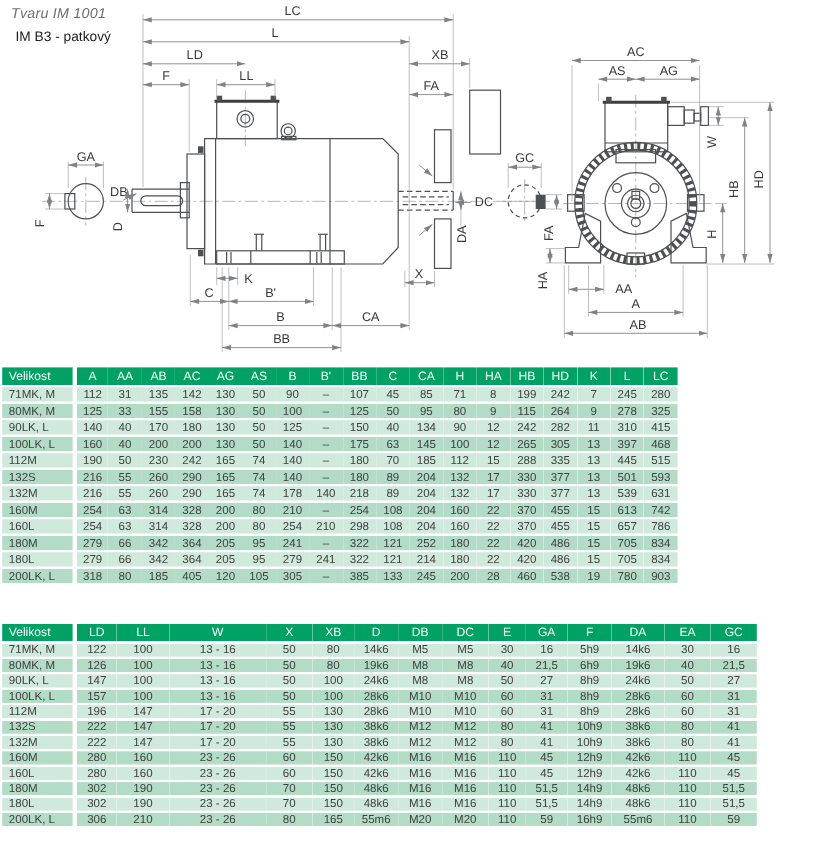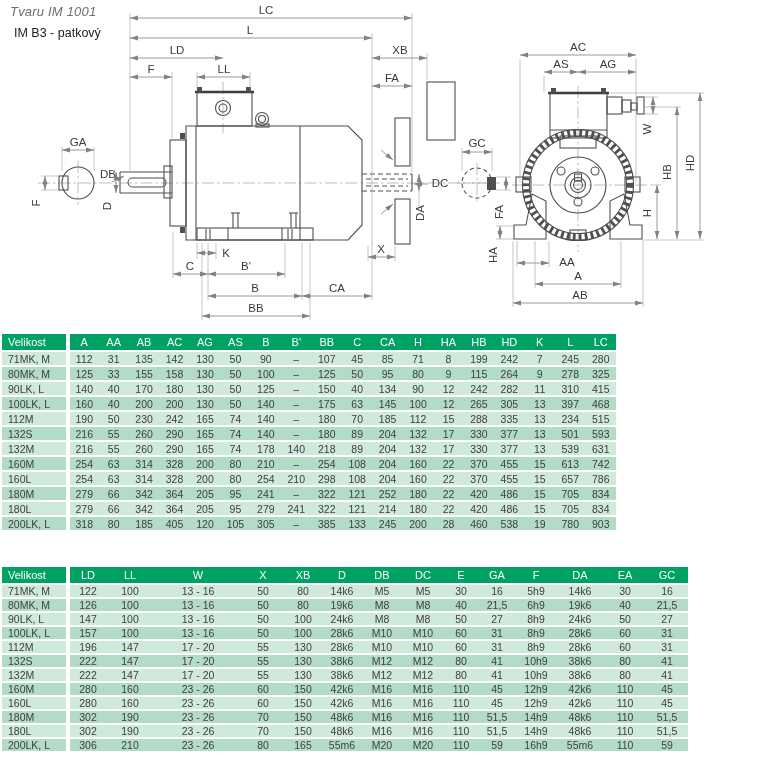--- a/index.html
+++ b/index.html
@@ -427,21 +427,21 @@
           <td>140</td>
           <td>–</td>
           <td>180</td>
           <td>70</td>
           <td>185</td>
           <td>112</td>
           <td>15</td>
           <td>288</td>
           <td>335</td>
           <td>13</td>
-          <td>234</td>
+          <td>445</td>
           <td>515</td>
         </tr>
         <tr>
           <td class="first">132S</td>
           <td>216</td>
           <td>55</td>
           <td>260</td>
           <td>290</td>
           <td>165</td>
           <td>74</td>

